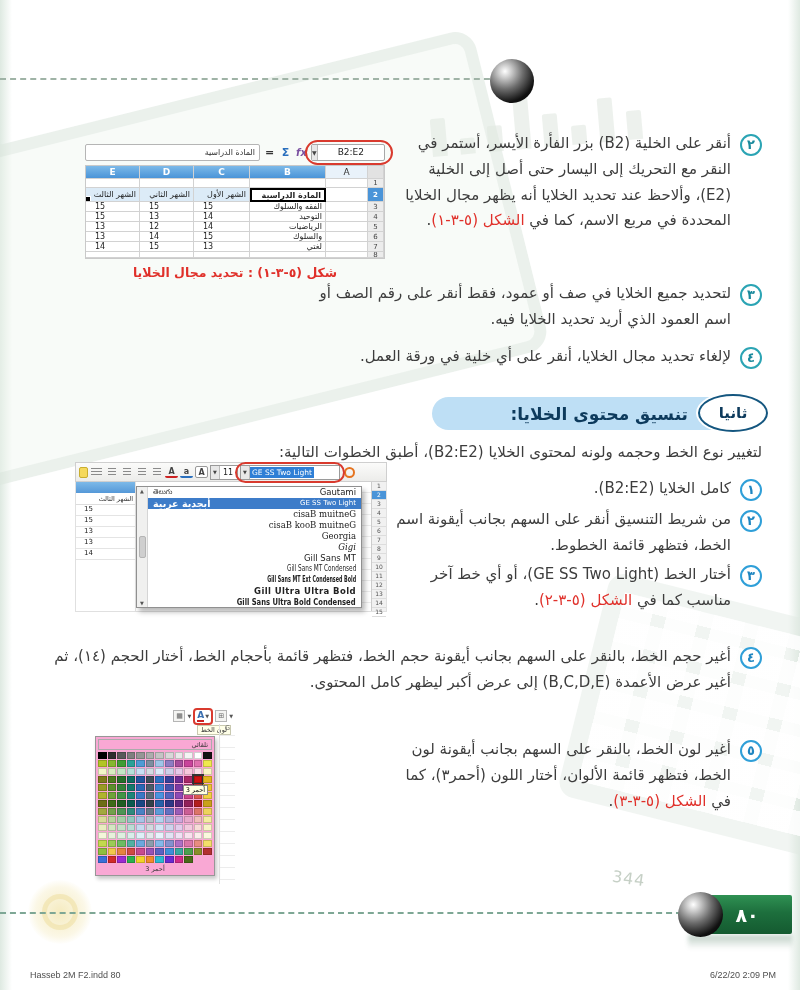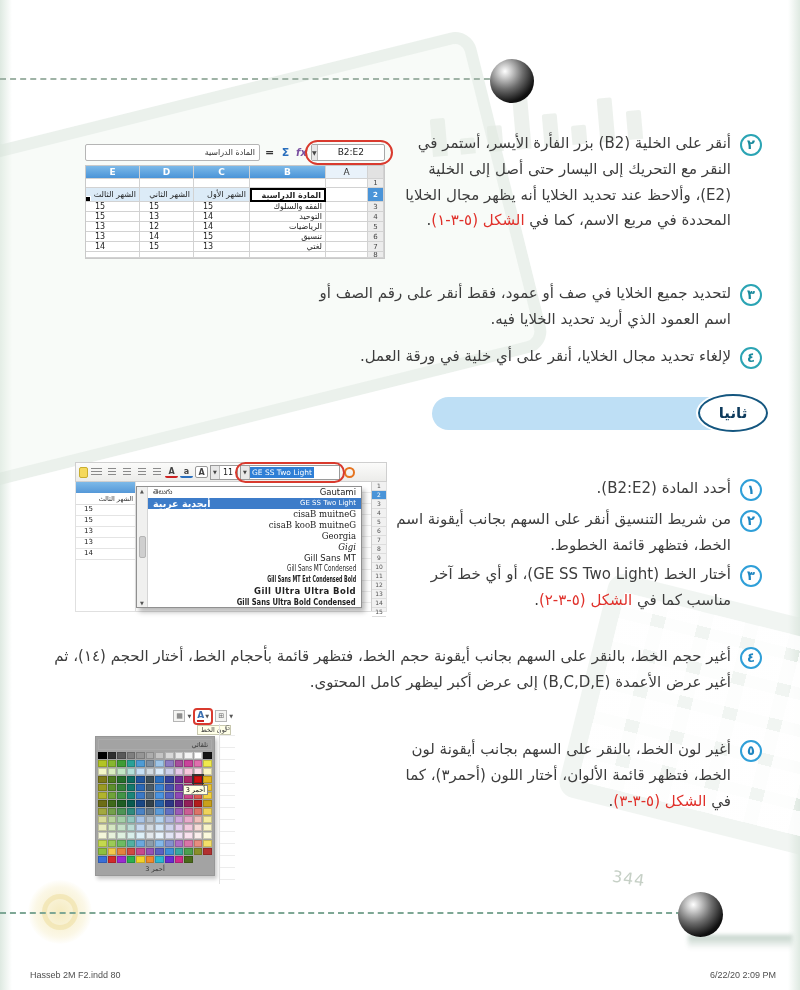--- a/index.html
+++ b/index.html
@@ -138,21 +138,21 @@
   .fsample-telugu { font-size:7px; color:#333; }
 
   
   .fig3 { position:absolute; top:708px; left:95px; width:140px; z-index:2; }
   .tb3 { height:16px; display:flex; justify-content:flex-end; align-items:center; gap:2px; padding-right:2px; }
   .t3ico { width:12px; height:12px; border:1px solid #b5b5b5; background:#f4f4f2; font-size:7px; color:#666; display:flex; align-items:center; justify-content:center; }
   .t3arr { font-size:5px; color:#555; }
   .redbox3 { display:flex; align-items:center; gap:1px; border:2px solid #d93a2e; border-radius:4px; padding:1px 2px; }
   .redbox3 .a-color { font-size:9px; font-weight:bold; color:#3a6fb0; border-bottom:2px solid #cc2222; line-height:9px; }
   .tipfc { float:right; font-size:6.5px; color:#333; background:#ffffe8; border:1px solid #c9c9b0; padding:0 3px; direction:rtl; margin:1px 4px 1px 0; }
-  .panel3 { clear:both; width:120px; border:1px solid #979797; background:#a3a3a3; box-shadow:2px 3px 4px rgba(0,0,0,.22); padding:2px; position:relative; }
+  .panel3 { clear:both; width:120px; border:1px solid #979797; background:#f9a8d4; box-shadow:2px 3px 4px rgba(0,0,0,.22); padding:2px; position:relative; }
   .autorow { border:1px solid #ababab; height:11px; font-size:6.5px; direction:rtl; display:flex; align-items:center; padding:0 3px; margin-bottom:2px; color:#333; }
   .pgrid { display:grid; grid-template-columns:repeat(12, 1fr); gap:1px; }
   .pcell { height:7px; border:1px solid rgba(0,0,0,.18); }
   .pcell.sel { outline:2px solid #333; outline-offset:0; }
   .plabel { font-size:6.5px; text-align:center; padding-top:2px; color:#333; direction:rtl; }
   .ptip { position:absolute; right:6px; top:48px; background:#ffffe1; border:1px solid #8a8a8a; font-size:6.5px; padding:0 2px; z-index:6; direction:rtl; }
   .gcol { position:absolute; left:124px; top:16px; width:16px; height:160px; border-left:1px solid #e0e0e0;
      background-image:repeating-linear-gradient(180deg, transparent 0 11px, #ececec 11px 12px); font-size:6.5px; color:#666; text-align:center; z-index:1; }
   .cap3 { margin-top:6px; }
 
@@ -202,26 +202,28 @@
     <div class="stepnum c-teal">٣</div>
     <div class="step-text">لتحديد جميع الخلايا في صف أو عمود، فقط أنقر على رقم الصف أو اسم العمود الذي أريد تحديد الخلايا فيه.</div>
   </div>
 
   <div class="step" style="top:344px; right:38px; width:440px;">
     <div class="stepnum c-teal">٤</div>
     <div class="step-text">لإلغاء تحديد مجال الخلايا، أنقر على أي خلية في ورقة العمل.</div>
   </div>
 
   <div class="sec2-pill">
+    <span>تنسيق محتوى الخلايا:</span>
     <div class="sec2-badge">ثانيا</div>
   </div>
+  <div class="intro-line">لتغيير نوع الخط وحجمه ولونه لمحتوى الخلايا (B2:E2)، أطبق الخطوات التالية:</div>
 
   <div class="step" style="top:476px; right:38px; width:370px;">
     <div class="stepnum c-blue">١</div>
-    <div class="step-text">أحدد المادة (B2:E2).</div>
+    <div class="step-text">كامل الخلايا (B2:E2).</div>
   </div>
   <div class="step" style="top:507px; right:38px; width:370px;">
     <div class="stepnum c-blue">٢</div>
     <div class="step-text">من شريط التنسيق أنقر على السهم بجانب أيقونة اسم الخط، فتظهر قائمة الخطوط.</div>
   </div>
   <div class="step" style="top:562px; right:38px; width:370px;">
     <div class="stepnum c-blue">٣</div>
     <div class="step-text"><span>أختار الخط (GE SS Two Light)، أو أي خط آخر مناسب كما في </span><span class="red-ref">الشكل (٥-٣-٢)</span><span>.</span></div>
   </div>
 
@@ -296,41 +298,42 @@
         <div class="scell w-d cell-num">12</div>
         <div class="scell w-c cell-num">14</div>
         <div class="scell w-b cell-txt">الرياضيات</div>
         <div class="scell w-a"></div>
         <div class="scell w-n rn">5</div>
       </div>
       <div class="srow dr">
         <div class="scell w-e cell-num">13</div>
         <div class="scell w-d cell-num">14</div>
         <div class="scell w-c cell-num">15</div>
-        <div class="scell w-b cell-txt">تنسيق</div>
+        <div class="scell w-b cell-txt">والسلوك</div>
         <div class="scell w-a"></div>
         <div class="scell w-n rn">6</div>
       </div>
       <div class="srow dr">
         <div class="scell w-e cell-num">14</div>
         <div class="scell w-d cell-num">15</div>
         <div class="scell w-c cell-num">13</div>
         <div class="scell w-b cell-txt">لغتي</div>
         <div class="scell w-a"></div>
         <div class="scell w-n rn">7</div>
       </div>
       <div class="srow r8">
         <div class="scell w-e"></div>
           <div class="scell w-d"></div>
           <div class="scell w-c"></div>
           <div class="scell w-b"></div>
           <div class="scell w-a"></div>
         <div class="scell w-n rn">8</div>
       </div>
     </div>
+    <div class="figcap">شكل (٥-٣-١) : تحديد مجال الخلايا</div>
   </div>
 
   <div class="fig2">
     <div class="tb2">
       <div class="tico ico-key"></div>
       <div class="tico">
           <div class="ico-lines"></div>
         </div>
       <div class="tico">
           <div class="ico-lines narrow"></div>
@@ -620,18 +623,21 @@
           <div class="pcell" style="background: rgb(106, 42, 210);"></div>
           <div class="pcell" style="background: rgb(210, 42, 138);"></div>
           <div class="pcell" style="background: rgb(74, 106, 26);"></div>
         </div>
       <div class="plabel">أحمر 3</div>
       <div class="ptip">أحمر 3</div>
     </div>
   </div>
 
   <div class="dash-bot"></div>
+  <div class="ftr-banner">
+    <span>٨٠</span>
+  </div>
   <div class="ftr-sphere"></div>
   <div class="ftr-reflect"></div>
   <div class="print-left">Hasseb 2M F2.indd   80</div>
   <div class="print-right">6/22/20   2:09 PM</div>
 
 </div>
 
 </body></html>

